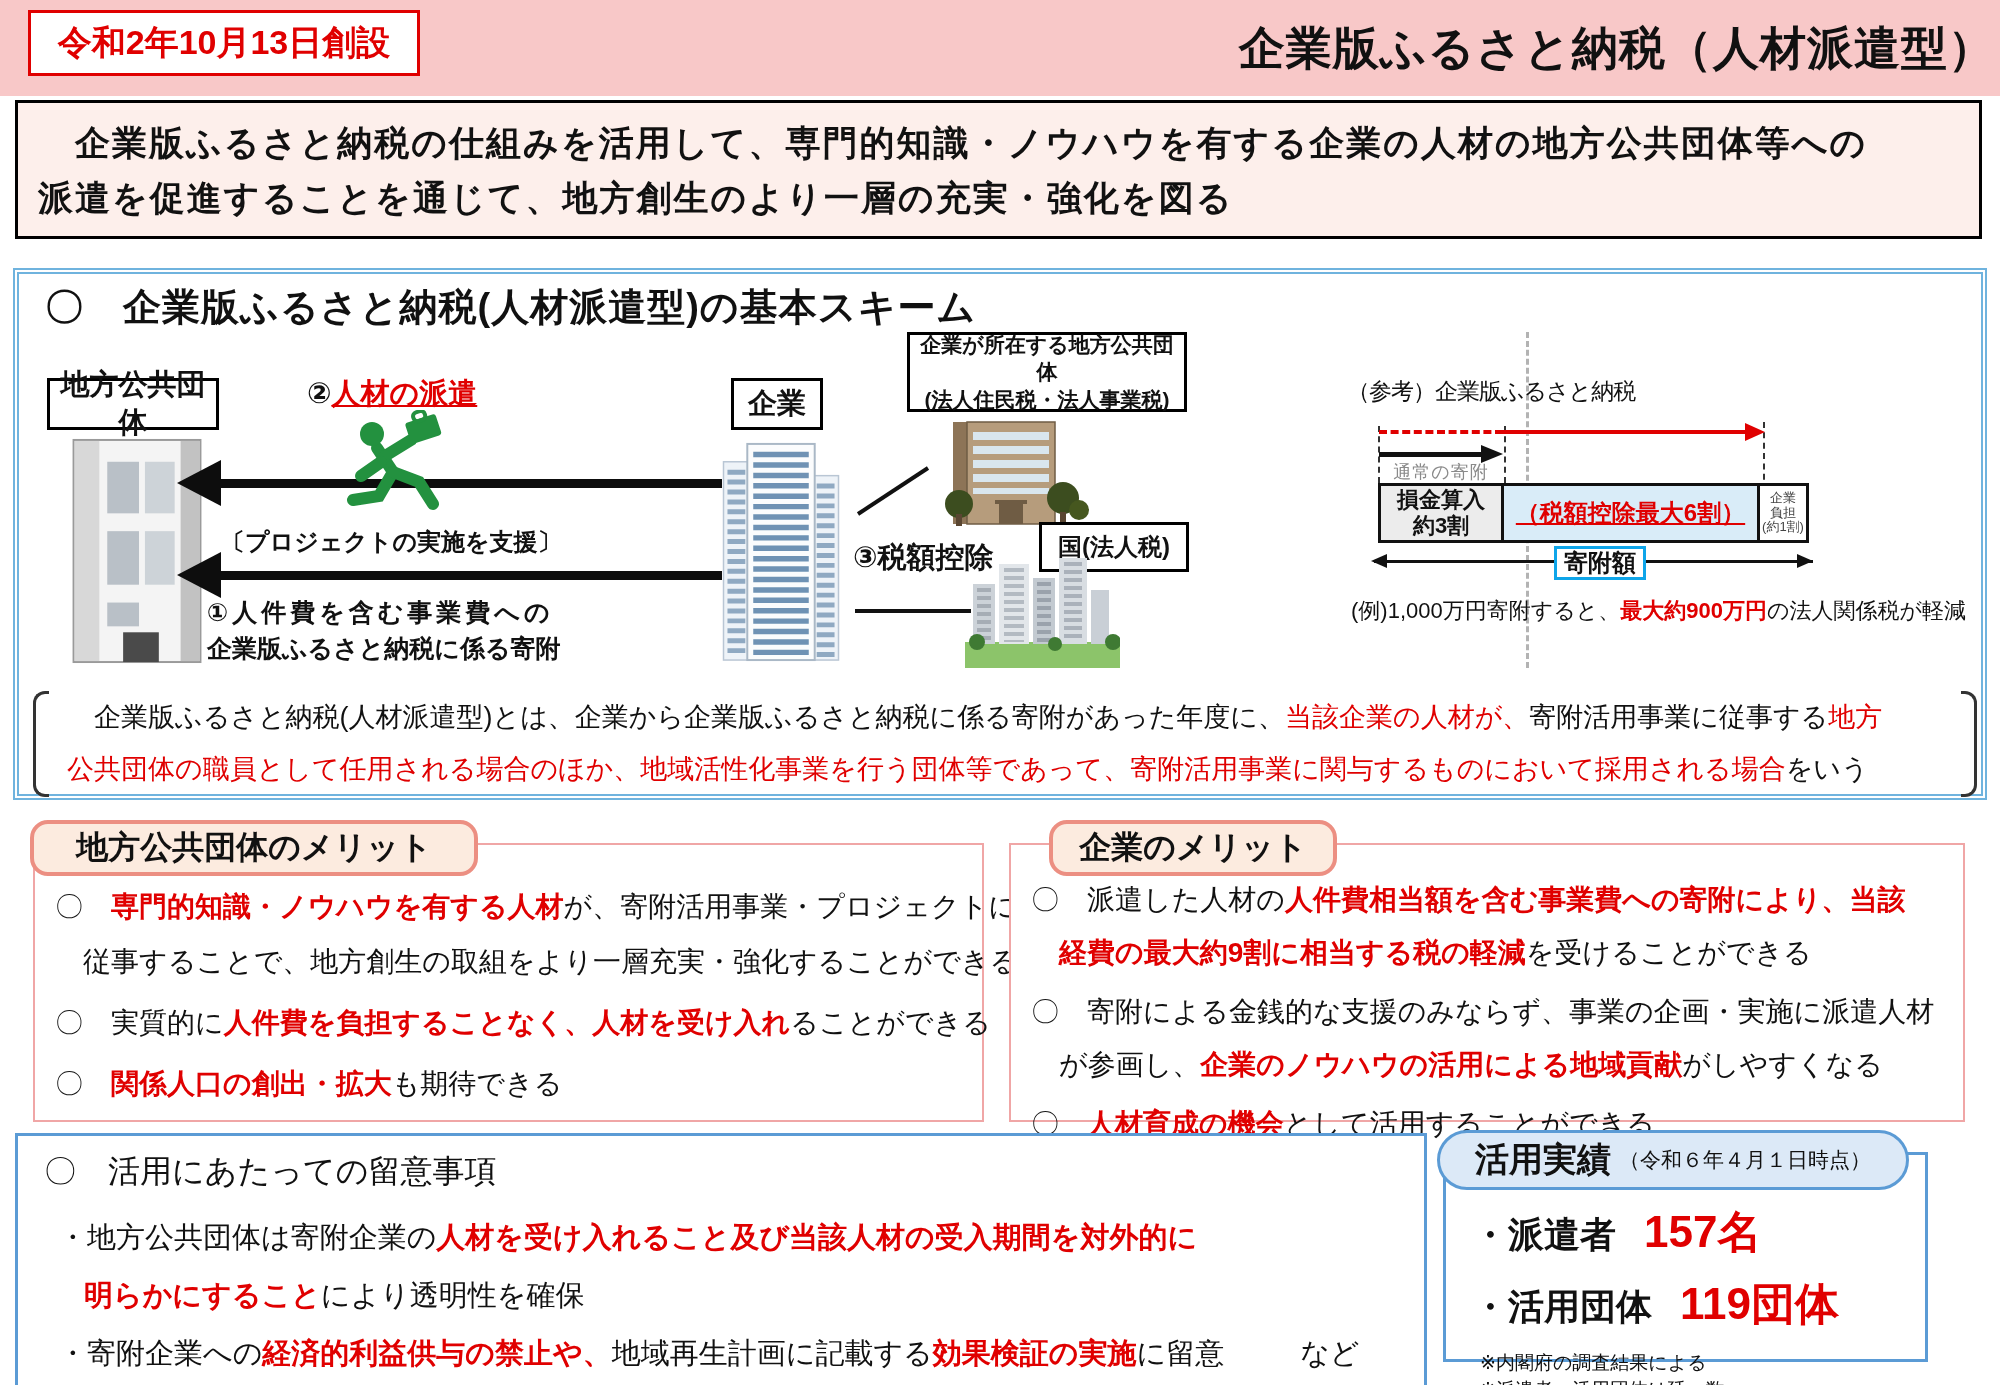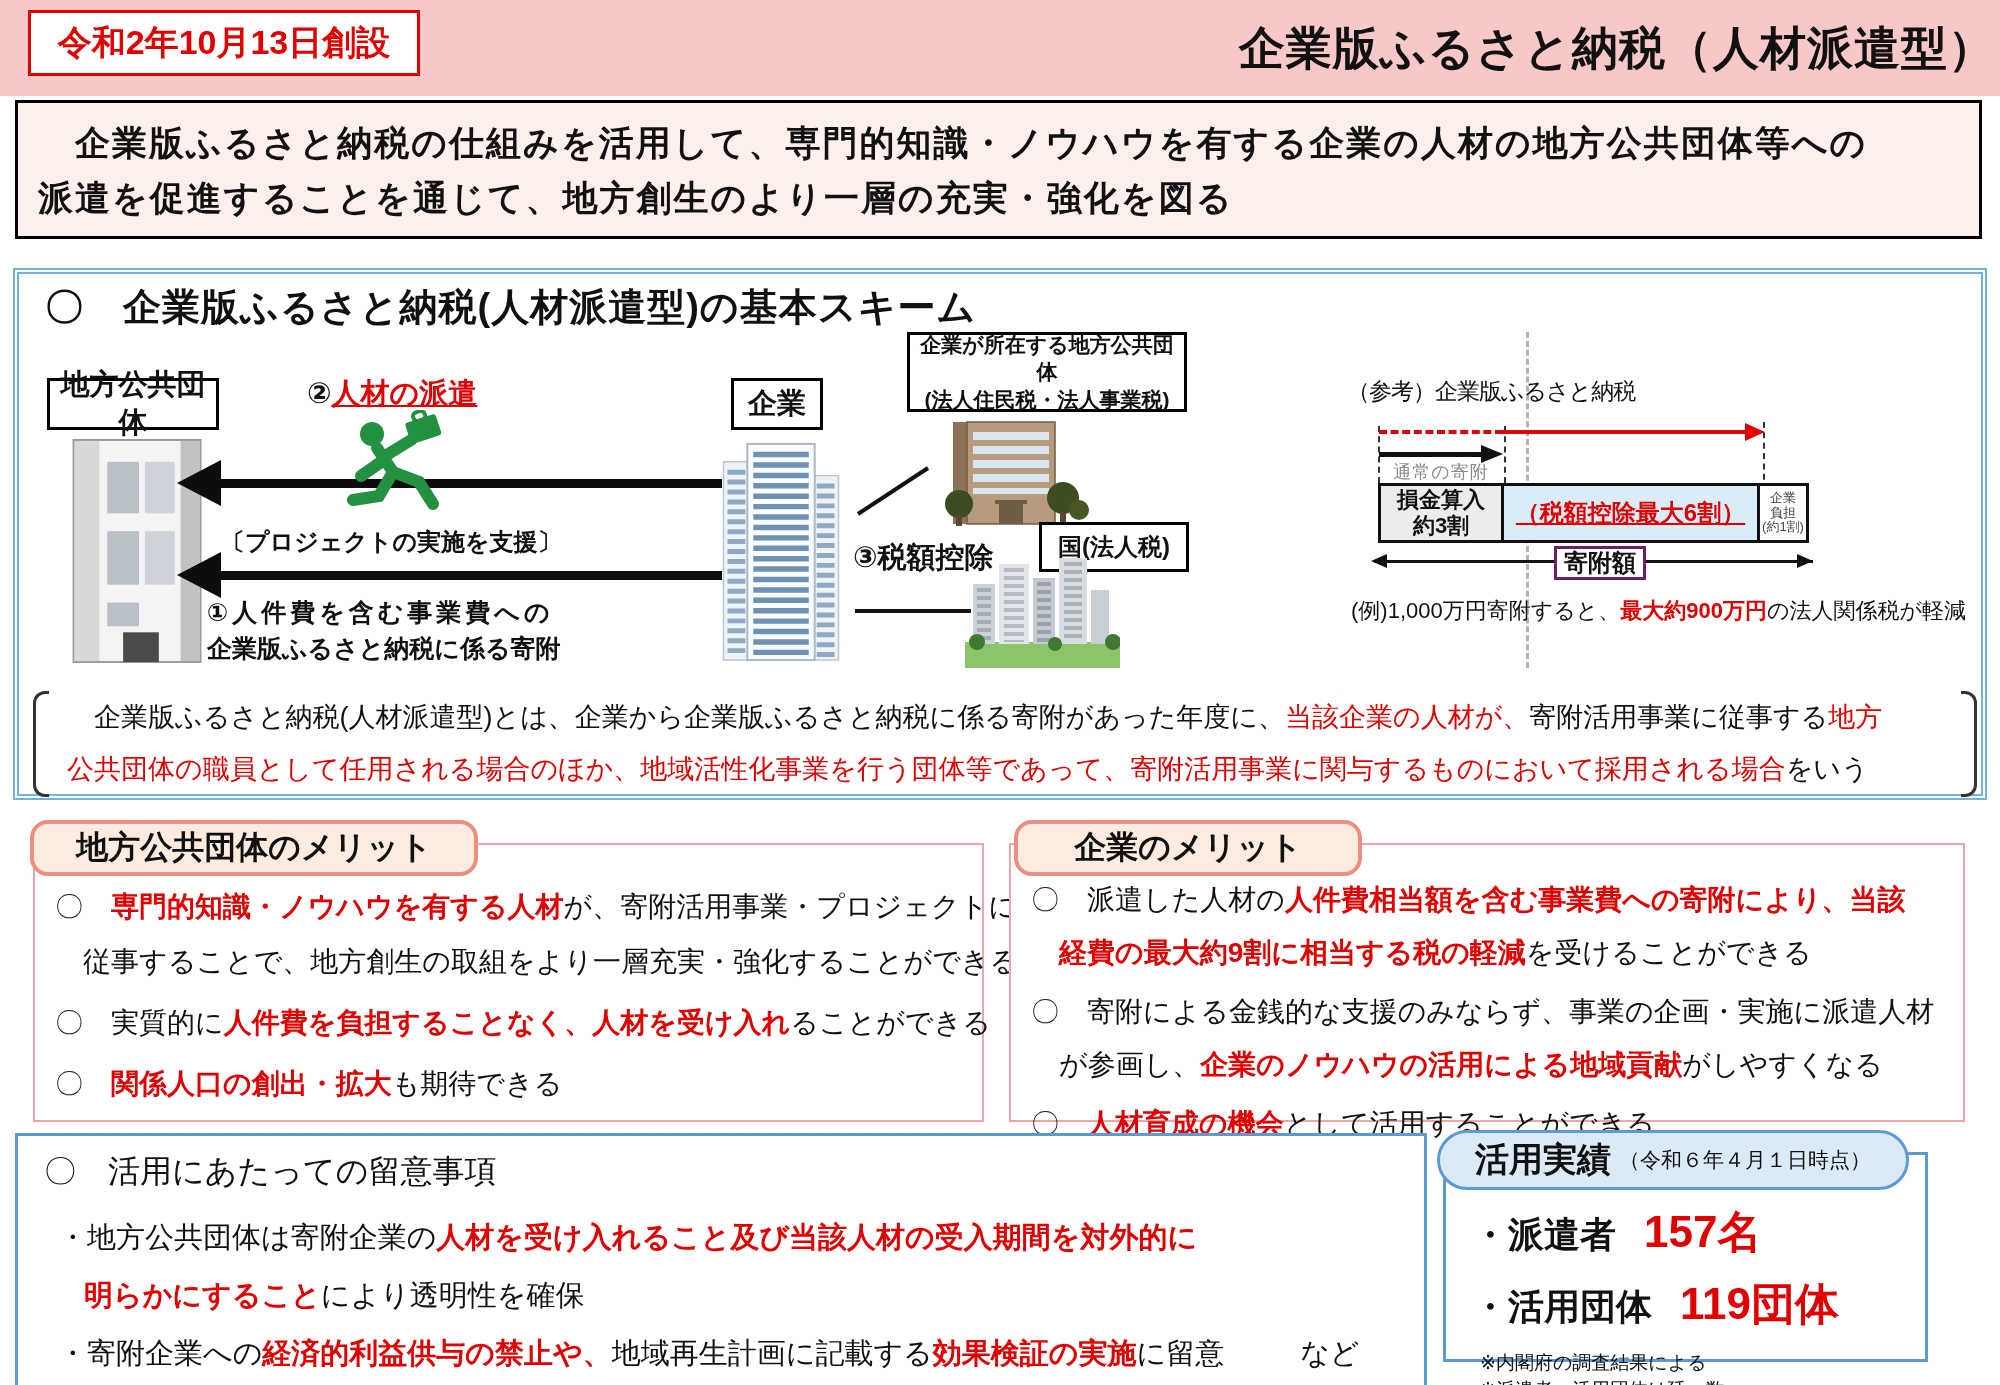--- a/index.html
+++ b/index.html
@@ -64,41 +64,41 @@
   #blk-head{left:1462px;top:171px;width:0;height:0;border-top:9px solid transparent;border-bottom:9px solid transparent;border-left:22px solid #111;}
   #normal-don{left:1359px;top:186px;width:126px;text-align:center;font-size:18px;color:#8a8a8a;letter-spacing:1px;}
   #ref-bar{left:1359px;top:209px;width:431px;height:60px;display:flex;border:3px solid #111;box-sizing:border-box;}
   #ref-bar .seg{display:flex;flex-direction:column;align-items:center;justify-content:center;box-sizing:border-box;text-align:center;}
   #ref-bar .s1{width:123px;background:var(--bar-gray);border-right:3px solid #111;font-size:22px;font-weight:700;line-height:1.2;}
   #ref-bar .s2{flex:1;background:var(--bar-blue);border-right:3px solid #111;font-size:24px;}
   #ref-bar .s3{width:46px;background:#fff;font-size:13px;color:#444;line-height:1.15;}
   #don-line{left:1355px;top:286px;width:439px;height:3px;background:#111;}
   #don-lh{left:1352px;top:280px;width:0;height:0;border-top:7px solid transparent;border-bottom:7px solid transparent;border-right:16px solid #111;}
   #don-rh{left:1778px;top:280px;width:0;height:0;border-top:7px solid transparent;border-bottom:7px solid transparent;border-left:16px solid #111;}
-  #don-box{left:1535px;top:272px;width:92px;height:34px;background:#fff;border:3px solid #701a75;box-sizing:border-box;z-index:2;
+  #don-box{left:1535px;top:272px;width:92px;height:34px;background:#fff;border:3px solid #0ea5e9;box-sizing:border-box;z-index:2;
            display:flex;align-items:center;justify-content:center;font-size:24px;font-weight:700;}
   #ref-example{left:1332px;top:322px;font-size:22px;white-space:nowrap;}
 
   
   #def{left:14px;top:417px;width:1944px;height:106px;}
   .brk{position:absolute;top:0;bottom:0;width:16px;border:3px solid #333;box-sizing:border-box;}
   .brk-l{left:0;border-right:none;border-radius:12px 0 0 12px;}
   .brk-r{right:0;border-left:none;border-radius:0 12px 12px 0;}
   .def-line{position:absolute;left:34px;right:34px;font-size:27px;line-height:52px;white-space:nowrap;}
   #def-l1{top:0;}
   #def-l2{top:52px;}
 
   
   .mbox{background:#fff;border:2px solid var(--merit-box-border);box-sizing:border-box;}
   #ml-box{left:33px;top:843px;width:951px;height:279px;}
   #mc-box{left:1009px;top:843px;width:956px;height:279px;}
   .mtab{background:var(--merit-tab-bg);border:4px solid var(--merit-tab-border);border-radius:18px;z-index:2;box-sizing:border-box;
         display:flex;align-items:center;justify-content:center;font-size:32px;font-weight:700;}
   #ml-tab{left:30px;top:820px;width:448px;height:56px;}
-  #mc-tab{left:1014px;top:820px;width:348px;height:56px;}
+  #mc-tab{left:1049px;top:820px;width:288px;height:56px;}
   .mlines{position:absolute;left:20px;top:34px;right:8px;font-size:28px;}
   #mc-box .mlines{top:28px;}
   .mline{line-height:55px;white-space:nowrap;}
   #mc-box .mline{line-height:53px;}
   .ind{padding-left:28px;}
   .gap{margin-top:6px;}
 
   
   #notes-box{left:15px;top:1133px;width:1412px;height:298px;background:#fff;border:3px solid var(--steel-blue);box-sizing:border-box;}
   #notes-heading{margin:14px 0 0 26px;font-size:32px;}

